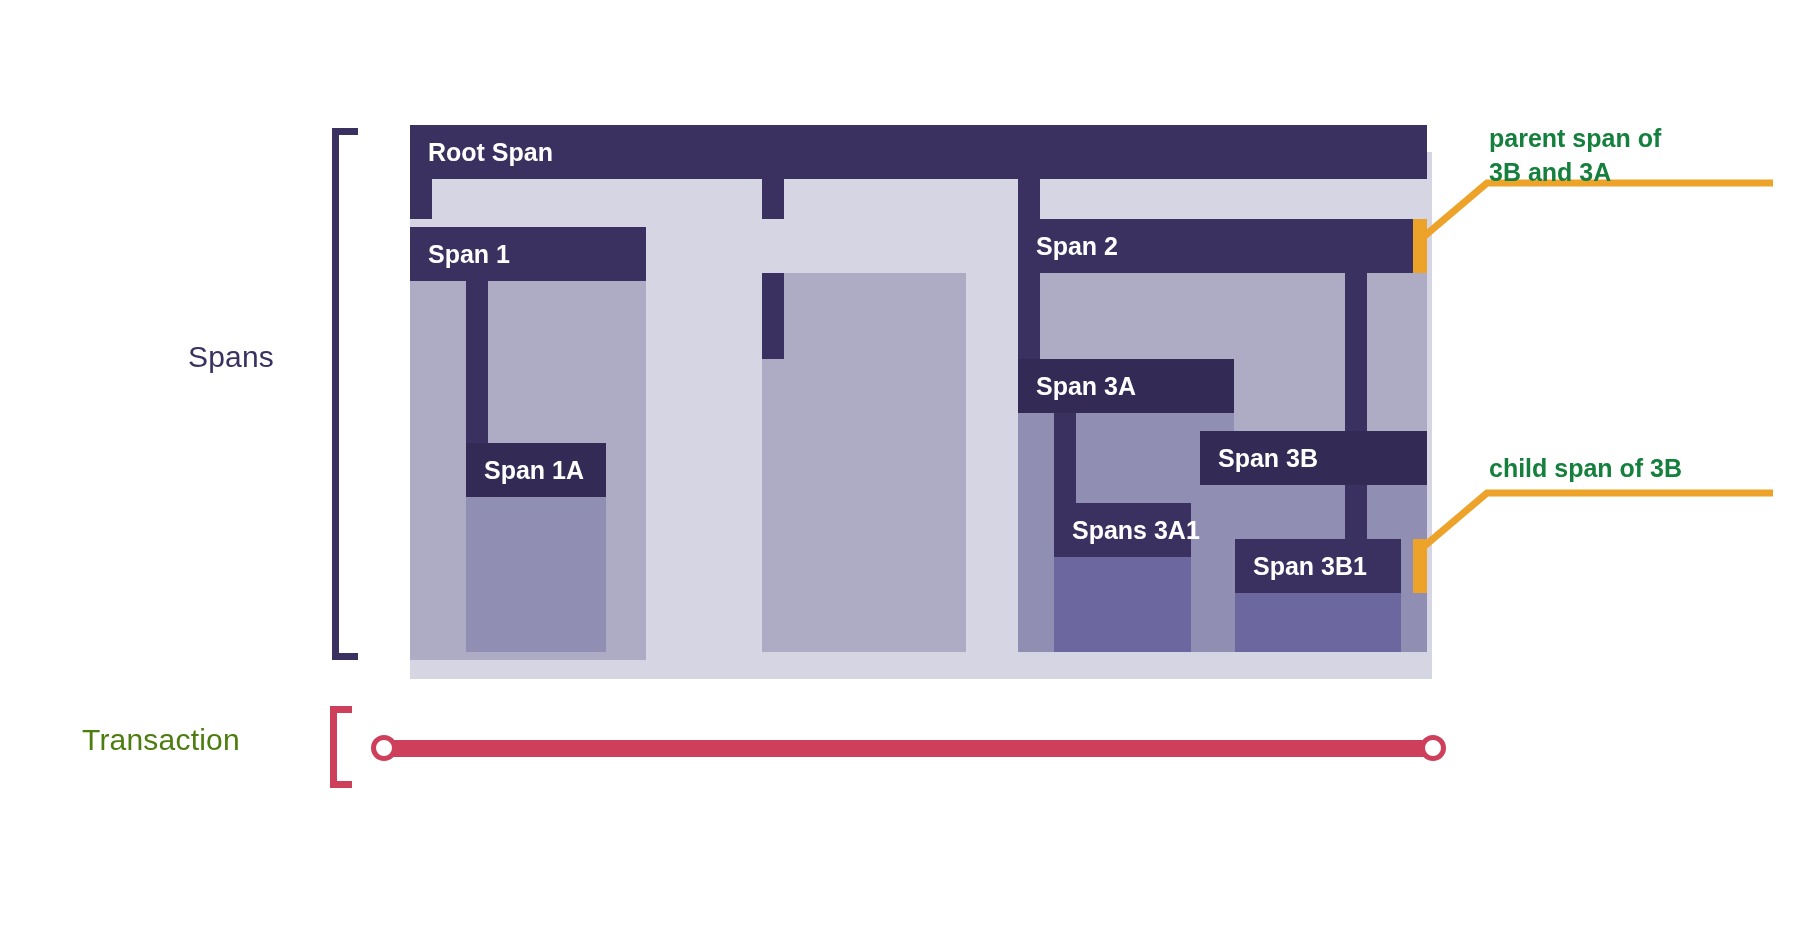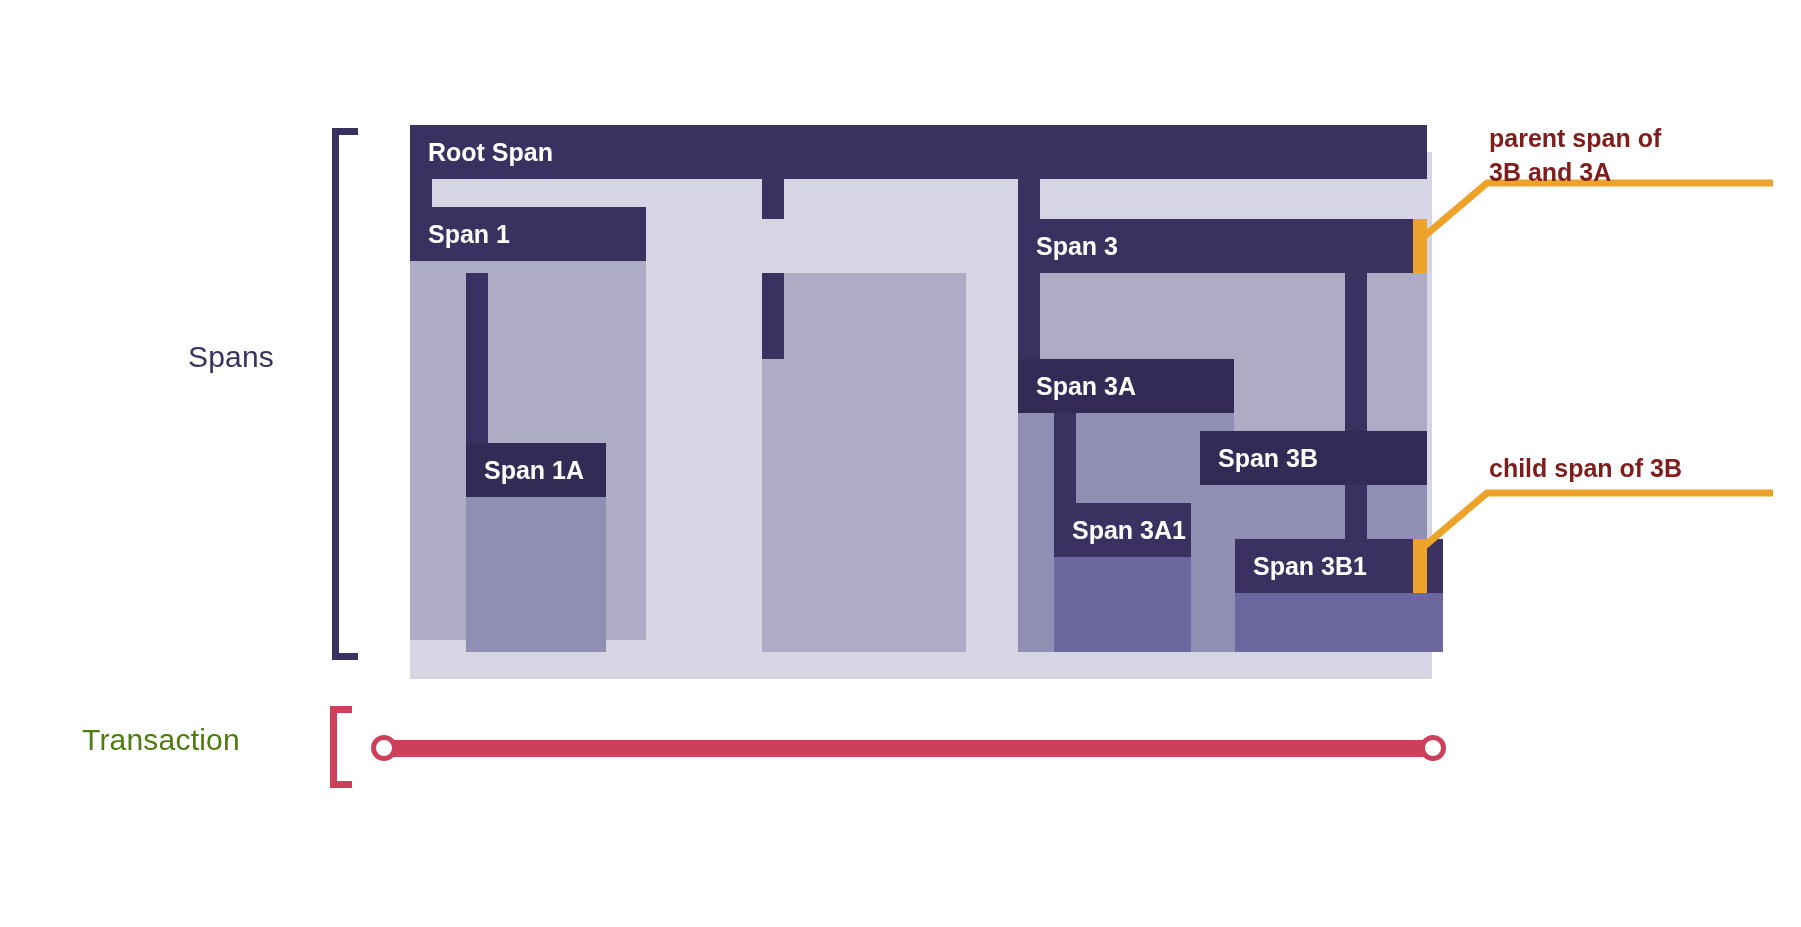--- a/index.html
+++ b/index.html
@@ -78,21 +78,21 @@
   
   .stem{position:absolute;background:#3b3160;width:22px;}
 
   
   .marker{
     position:absolute;background:#eda32a;width:14px;
   }
   .callout-line{position:absolute;}
   .callout-text{
     position:absolute;
-    font-size:25px;font-weight:bold;color:#7f1d1d;
+    font-size:25px;font-weight:bold;color:#15803d;
     line-height:1.34;
     white-space:pre-line;
   }
 
   
   #transaction-bar-wrap{position:absolute;left:374px;top:731px;width:1070px;height:34px;}
   #transaction-bar{
     position:absolute;left:10px;top:9px;width:1050px;height:17px;
     background:#cd3f5b;
   }
@@ -120,67 +120,67 @@
 
     <div class="span-box d0" id="box-root" style="left:0px;top:0px;width:1017px;height:527px;">
       <div class="span-head">Root Span</div>
       <div class="span-body"></div>
     </div>
 
     <div class="stem" style="left:0px;top:54px;width:22px;height:40px;"></div>
     <div class="stem" style="left:352px;top:54px;width:22px;height:40px;"></div>
     <div class="stem" style="left:608px;top:54px;width:22px;height:40px;"></div>
 
-    <div class="span-box d1" id="box-s1" style="left:0px;top:82px;width:236px;height:433px;">
+    <div class="span-box d1" id="box-s1" style="left:0px;top:102px;width:236px;height:433px;">
       <div class="span-head">Span 1</div>
       <div class="span-body"></div>
     </div>
 
     <div class="stem" style="left:56px;top:148px;width:22px;height:170px;"></div>
 
     <div class="span-box d2" id="box-s1a" style="left:56px;top:318px;width:140px;height:209px;">
       <div class="span-head">Span 1A</div>
       <div class="span-body"></div>
     </div>
 
     <div class="span-box d1" id="box-s2" style="left:352px;top:94px;width:204px;height:433px;">
       <div class="span-body"></div>
     </div>
 
     <div class="stem" style="left:352px;top:148px;width:22px;height:86px;"></div>
 
 
     <div class="span-box d1" id="box-s3" style="left:608px;top:94px;width:409px;height:433px;">
-      <div class="span-head">Span 3</div>
+      <div class="span-head">Span 2</div>
       <div class="span-body"></div>
     </div>
 
     <div class="stem" style="left:608px;top:148px;width:22px;height:86px;"></div>
     <div class="stem" style="left:935px;top:148px;width:22px;height:158px;"></div>
 
     <div class="span-box d2" id="box-s3a" style="left:608px;top:234px;width:216px;height:293px;">
       <div class="span-head">Span 3A</div>
       <div class="span-body"></div>
     </div>
 
     <div class="stem" style="left:644px;top:288px;width:22px;height:90px;"></div>
 
     <div class="span-box d3" id="box-s3a1" style="left:644px;top:378px;width:137px;height:149px;">
-      <div class="span-head">Span 3A1</div>
+      <div class="span-head">Spans 3A1</div>
       <div class="span-body"></div>
     </div>
 
     <div class="span-box d2" id="box-s3b" style="left:790px;top:306px;width:227px;height:221px;">
       <div class="span-head">Span 3B</div>
       <div class="span-body"></div>
     </div>
 
     <div class="stem" style="left:935px;top:360px;width:22px;height:54px;"></div>
 
-    <div class="span-box d3" id="box-s3b1" style="left:825px;top:414px;width:208px;height:113px;">
+    <div class="span-box d3" id="box-s3b1" style="left:825px;top:414px;width:166px;height:113px;">
       <div class="span-head">Span 3B1</div>
       <div class="span-body"></div>
     </div>
 
     <div class="marker" style="left:1003px;top:94px;height:54px;"></div>
     <div class="marker" style="left:1003px;top:414px;height:54px;"></div>
   </div>
 
   <svg class="callout-line" style="left:1415px;top:165px;width:360px;height:80px;" viewBox="0 0 360 80">
     <polyline points="6,74 72,18 358,18" fill="none" stroke="#eda32a" stroke-width="7"></polyline>

